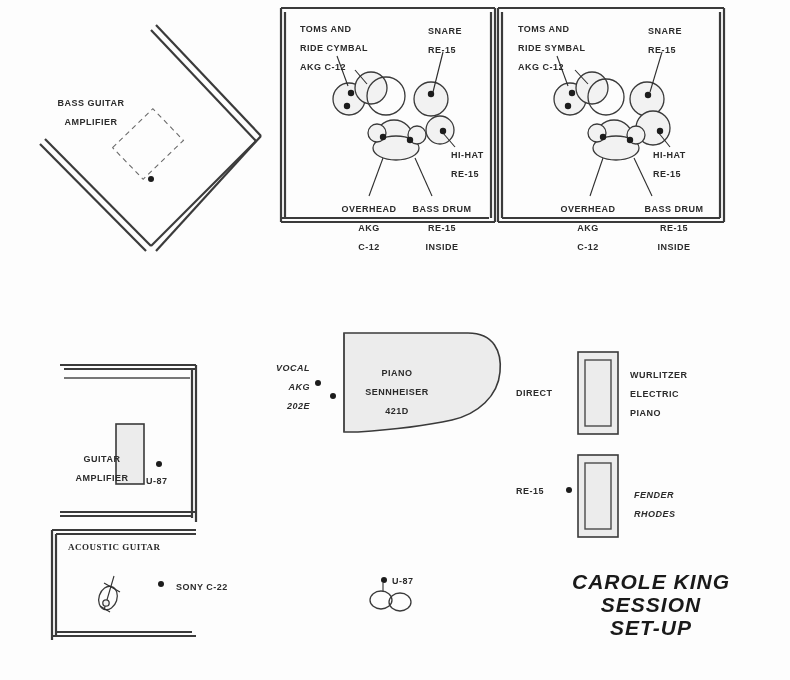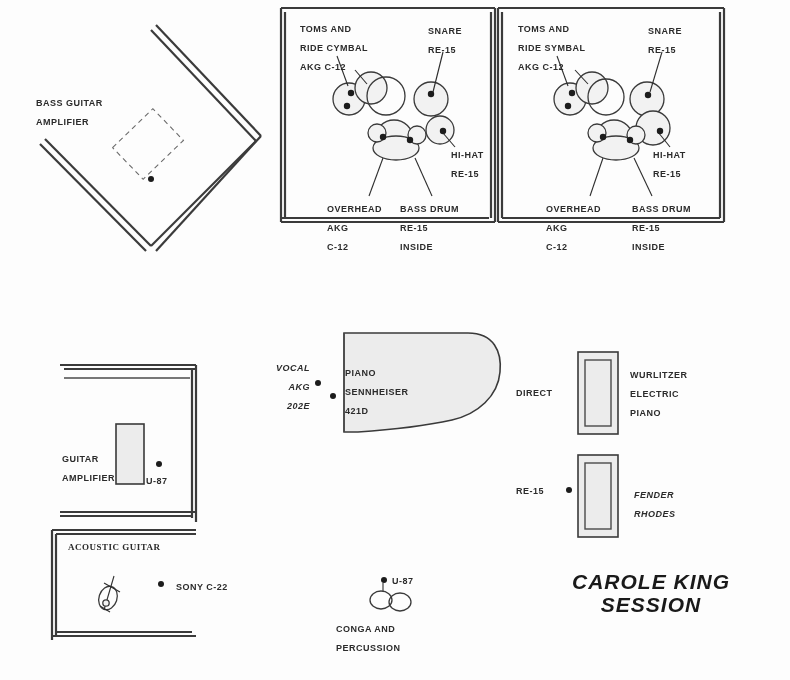--- a/index.html
+++ b/index.html
@@ -19,21 +19,21 @@
     position: absolute;
     font-family: "Liberation Sans", sans-serif;
     font-weight: bold;
     font-size: 9px;
     letter-spacing: 0.5px;
     line-height: 19px;
     color: #2b2b2b;
     white-space: pre-line;
     text-transform: uppercase;
   }
-  .lbl.center { }
+  .lbl.center { text-align: center; }
   .lbl.right { text-align: right; font-style: italic; }
   .lbl.ital { font-style: italic; }
   .title {
     position: absolute;
     font-family: "Liberation Sans", sans-serif;
     font-weight: bold;
     font-style: italic;
     font-size: 21px;
     letter-spacing: 1px;
     line-height: 23px;
@@ -250,28 +250,27 @@
   <div class="lbl" style="left:170px; top:578px; width:90px;margin-left:6px;">SONY  C-22</div>
 
   <div class="lbl right" style="left:248px; top:359px; width:62px;">VOCAL
 AKG
 202E</div>
   <div class="lbl center" style="left:345px; top:364px; width:104px;">PIANO
 SENNHEISER
 421D</div>
 
   <div class="lbl" style="left:392px; top:572px; width:52px;">U-87</div>
-  <div class="lbl" style="left:336px; top:620px; width:106px;">CONGA AND
-PERCUSSION</div>
 
   <div class="lbl" style="left:516px; top:384px; width:60px;">DIRECT</div>
   <div class="lbl" style="left:630px; top:366px; width:90px;">WURLITZER
 ELECTRIC
 PIANO</div>
 
   <div class="lbl" style="left:516px; top:482px; width:60px;">RE-15</div>
   <div class="lbl ital" style="left:634px; top:486px; width:90px;font-style:italic;">FENDER
 RHODES</div>
 
   <div class="title" style="left:556px; top:570px; width:190px;">CAROLE KING</div>
   <div class="title" style="left:556px; top:593px; width:190px;">SESSION</div>
+  <div class="title" style="left:556px; top:616px; width:190px;">SET-UP</div>
 
 </div>
 
 </body></html>

